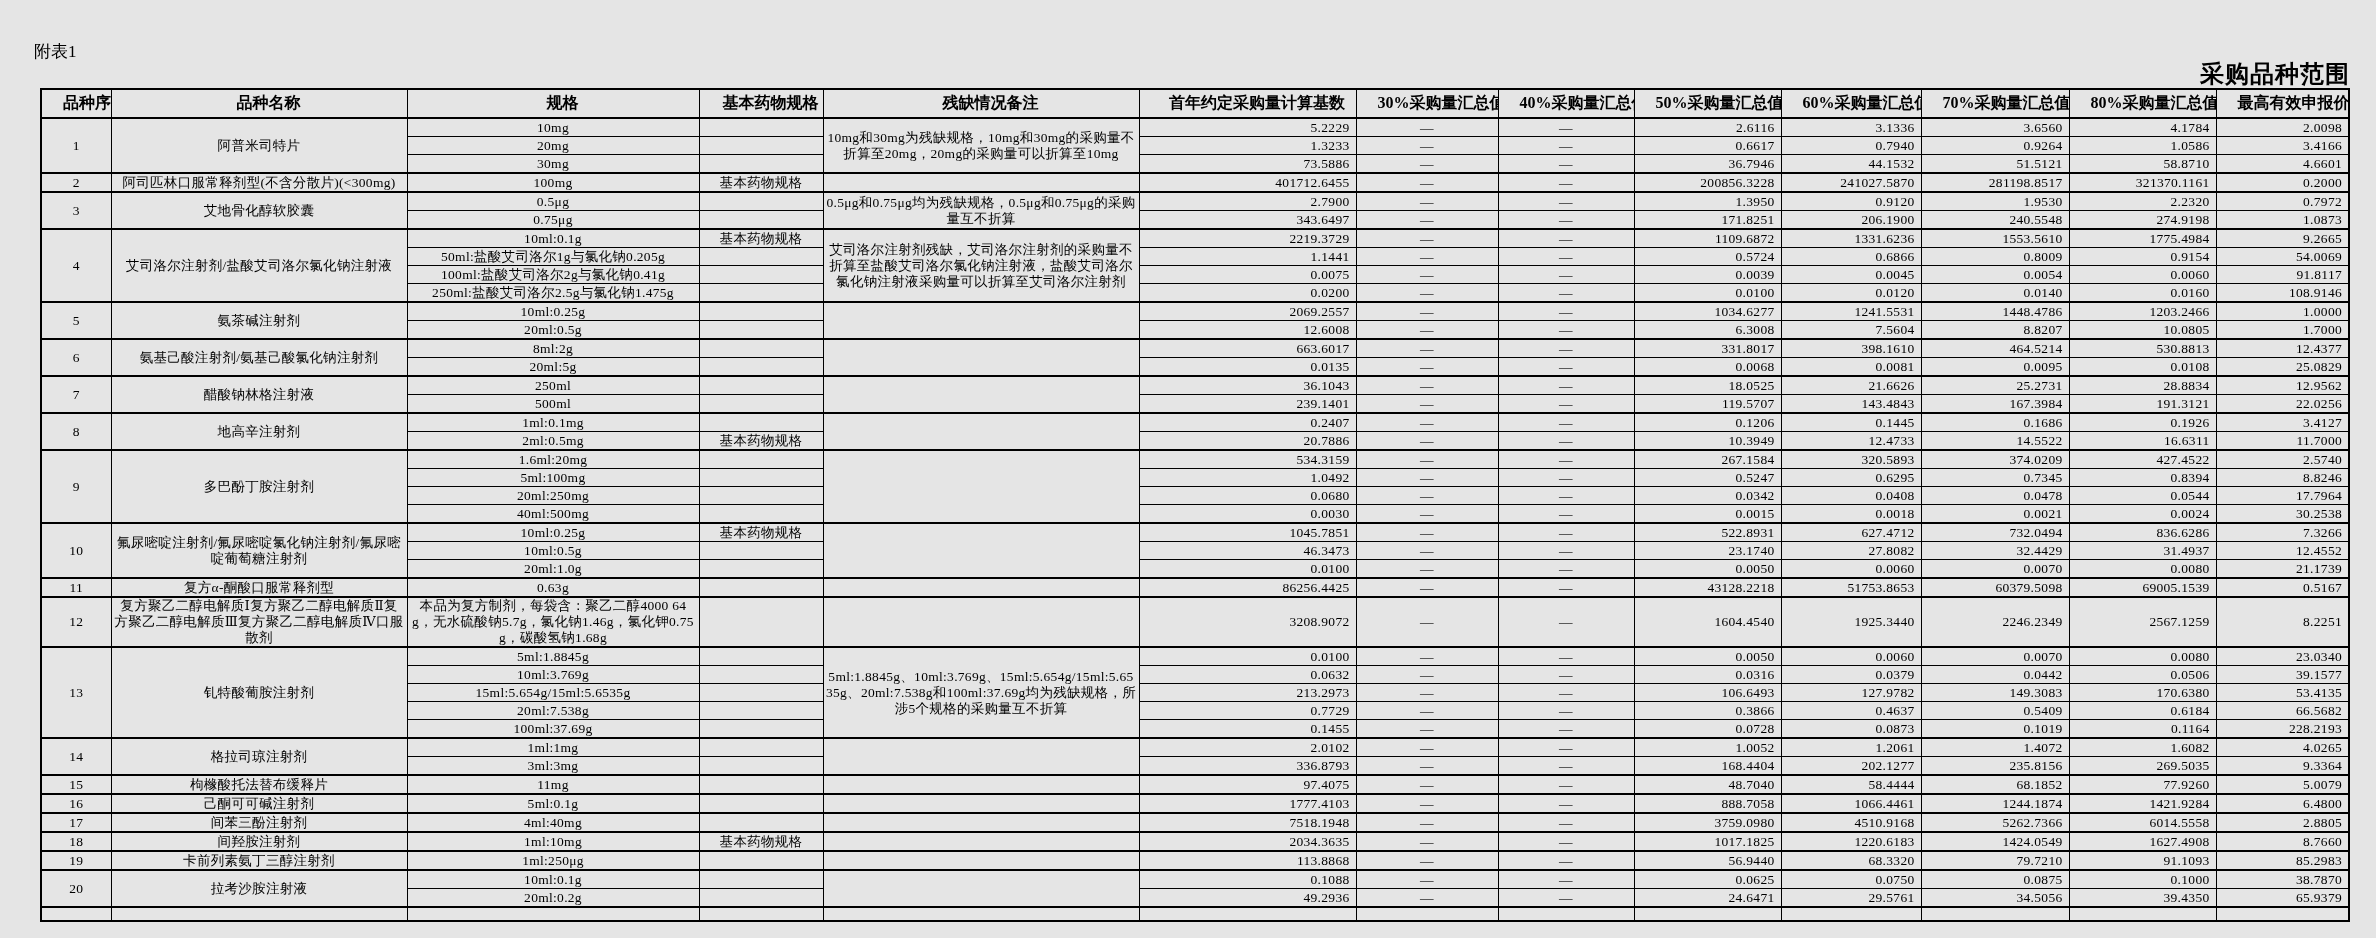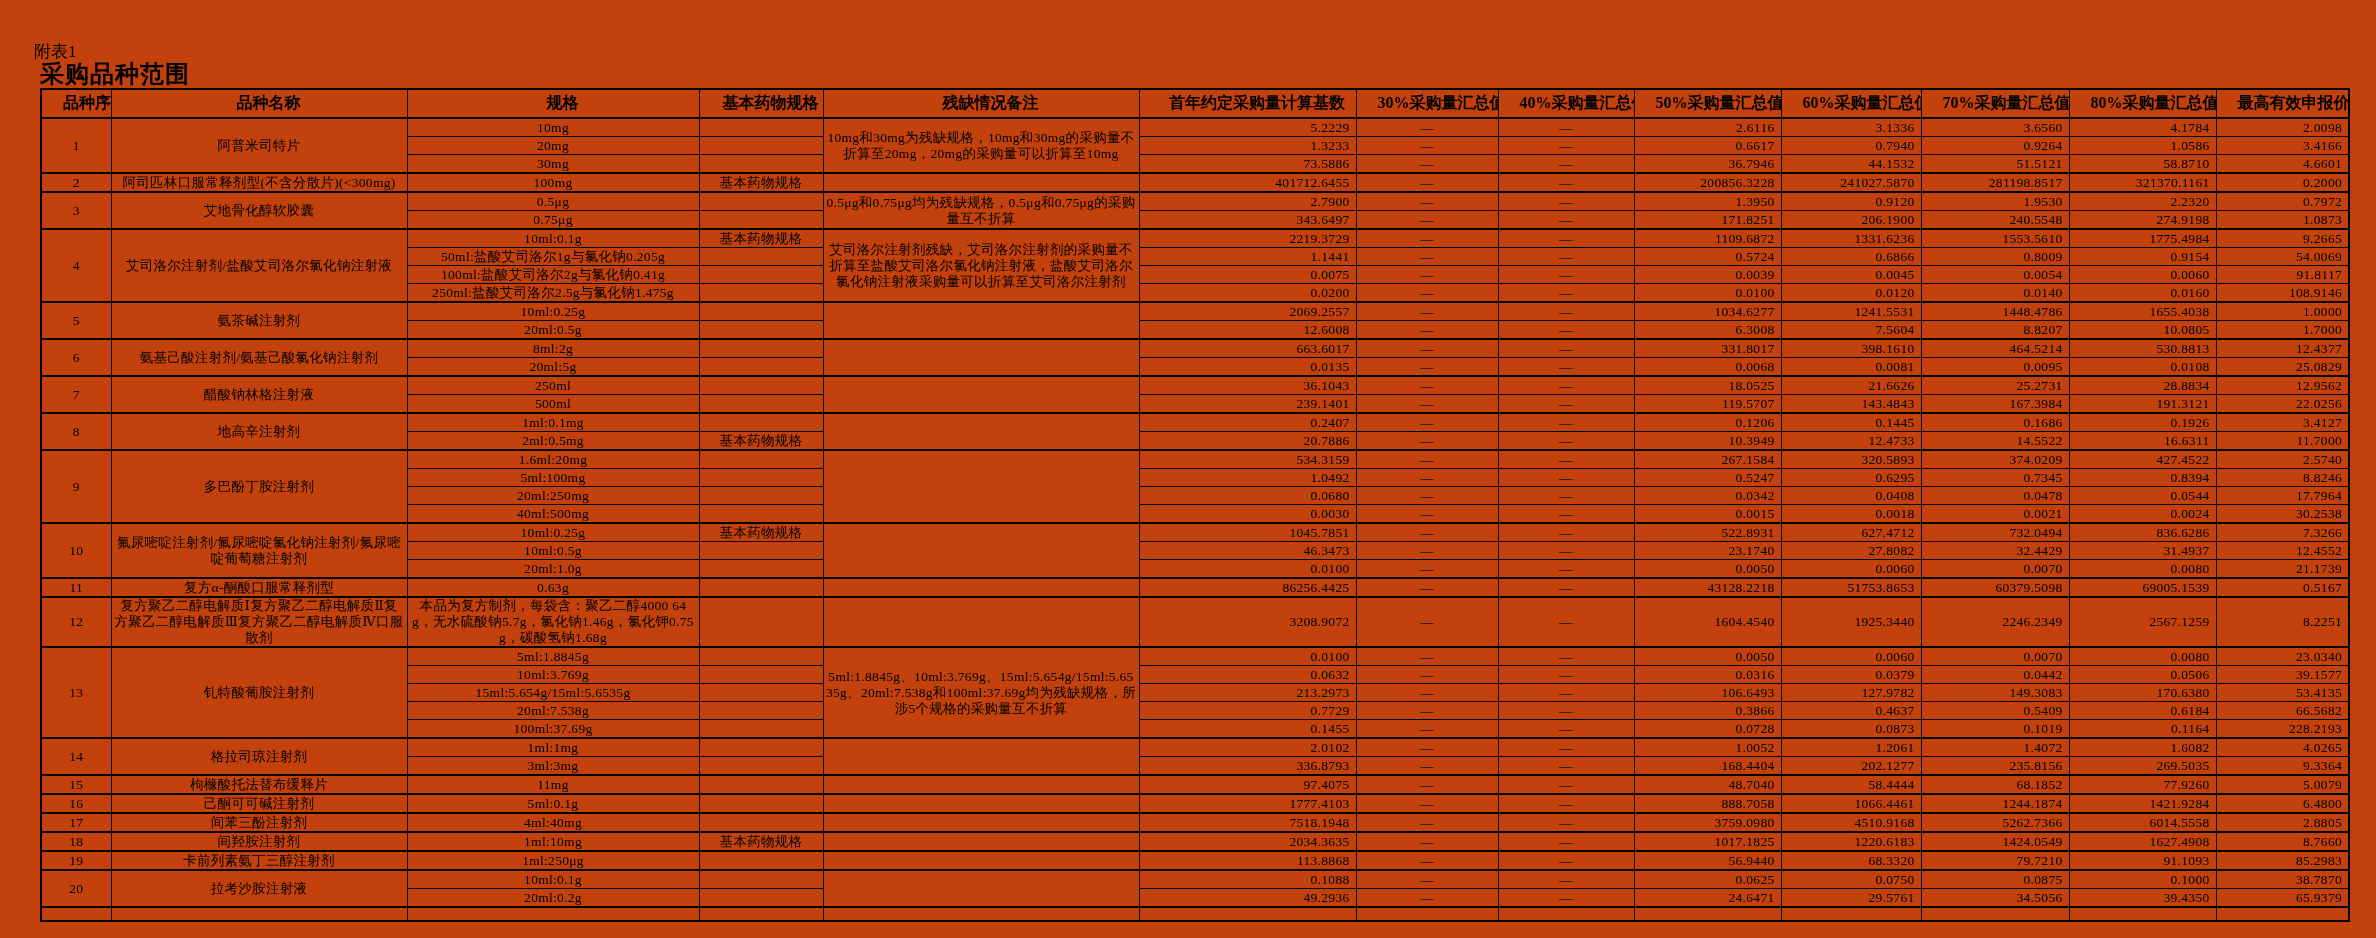--- a/index.html
+++ b/index.html
@@ -1,19 +1,19 @@
 <!DOCTYPE html>
 <html><head>
 <meta charset="utf-8">
 <style>
   html,body{margin:0;padding:0;background:#fff;}
   body{width:2376px;height:938px;font-family:"Liberation Serif","DejaVu Serif",serif;color:#000;}
-  .sheet{position:relative;width:2376px;height:938px;overflow:hidden;background:#c2410c;}
+  .sheet{position:relative;width:2376px;height:938px;overflow:hidden;background:#e5e5e5;}
   .annotation{position:absolute;left:34px;top:40px;font-size:17px;}
-  .title{position:absolute;left:40px;top:58px;width:2310px;text-align:left;font-size:24px;font-weight:bold;letter-spacing:1px;}
+  .title{position:absolute;left:40px;top:58px;width:2310px;text-align:right;font-size:24px;font-weight:bold;letter-spacing:1px;}
   table.main{position:absolute;left:40px;top:88px;width:2310px;border-collapse:collapse;table-layout:fixed;border:2px solid #000;}
   th,td{border:1px solid #000;padding:0 2px;overflow:hidden;vertical-align:middle;}
   thead th{font-size:16px;font-weight:bold;height:27px;border-bottom:2px solid #000;text-align:center;white-space:nowrap;padding-left:21px;}
   tbody td{font-size:13.5px;line-height:16px;height:17px;letter-spacing:0.3px;}
   tr.gf td{border-top:2px solid #000;}
   td.c{text-align:center;}
   td.r{text-align:right;padding-right:6px;}
   td.wrap{white-space:normal;word-break:break-all;text-align:center;line-height:16px;}
   tr.partial td{height:12px;border-top:2px solid #000;}
 </style>
@@ -195,21 +195,21 @@
           <td rowspan="2" class="wrap">氨茶碱注射剂</td>
           <td class="wrap">10ml:0.25g</td>
           <td class="c"></td>
           <td rowspan="2" class="wrap"></td>
           <td class="r">2069.2557</td>
           <td class="c">—</td>
           <td class="c">—</td>
           <td class="r">1034.6277</td>
           <td class="r">1241.5531</td>
           <td class="r">1448.4786</td>
-          <td class="r">1655.4038</td>
+          <td class="r">1203.2466</td>
           <td class="r">1.0000</td>
         </tr>
         <tr>
           <td class="wrap">20ml:0.5g</td>
           <td class="c"></td>
           <td class="r">12.6008</td>
           <td class="c">—</td>
           <td class="c">—</td>
           <td class="r">6.3008</td>
           <td class="r">7.5604</td>

